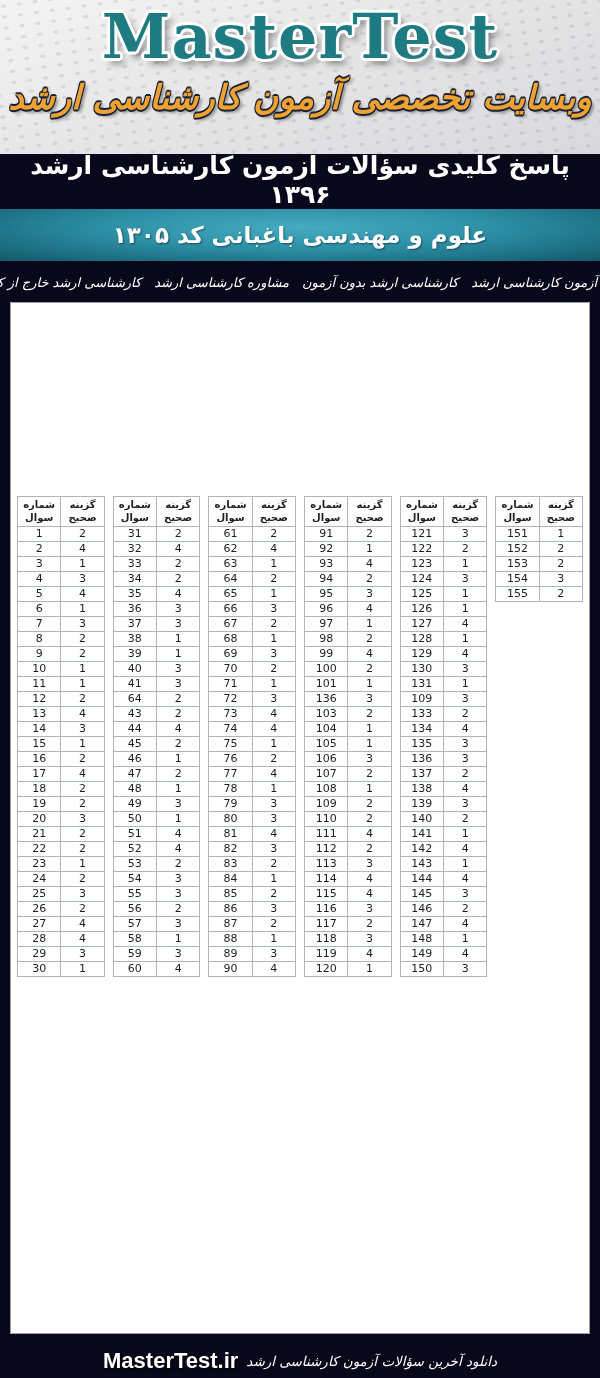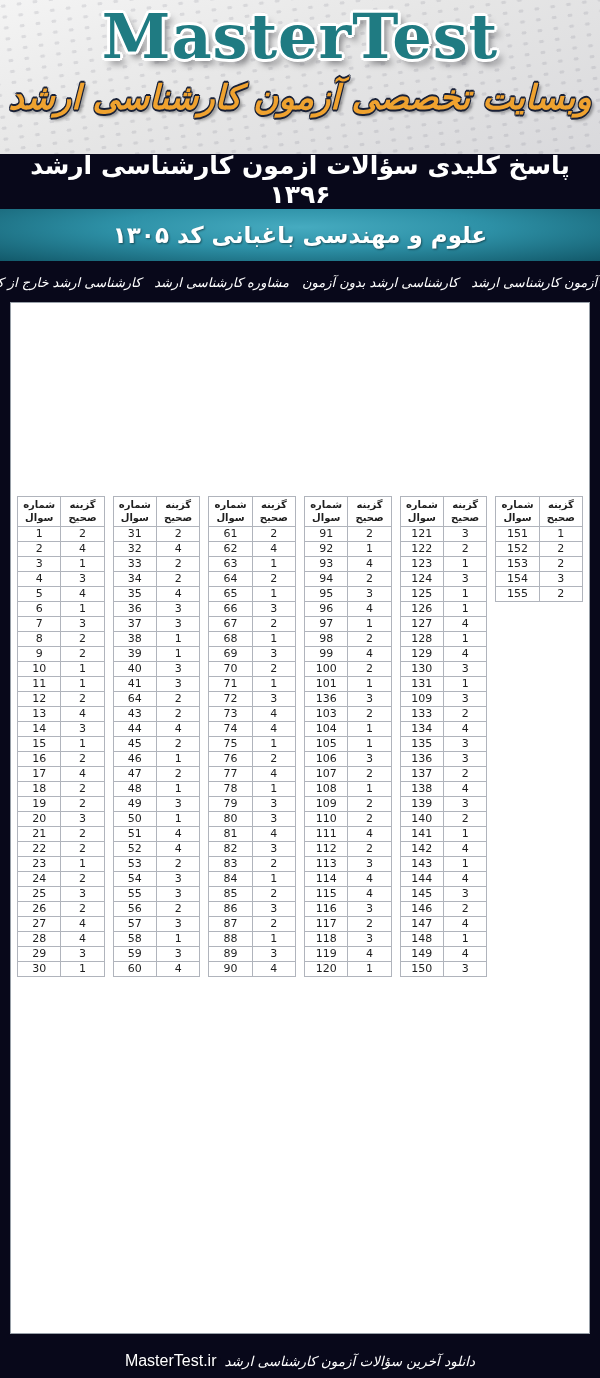--- a/index.html
+++ b/index.html
@@ -82,21 +82,21 @@
   th{font-size:10px;font-weight:bold;padding:2px 1px;line-height:1.25;height:29px;}
   td{font-size:11px;height:14.5px;line-height:14px;width:43px;}
   
   .footer{
     height:52px;background:#08081a;
     display:flex;align-items:center;justify-content:center;gap:8px;
     color:#ffffff;font-size:13.5px;font-style:italic;
   }
   .footer .site{
     font-family:"Liberation Sans","DejaVu Sans",sans-serif;
-    font-size:16px;font-weight:normal;font-style:normal;direction:ltr;
+    font-size:22px;font-weight:bold;font-style:normal;direction:ltr;
     text-shadow:2px 2px 2px rgba(0,0,0,0.6);
   }
 </style>
 </head>
 <body>
 
 <div class="header">
   <div class="logo-text">MasterTest</div>
   <div class="logo-tagline">وبسایت تخصصی آزمون کارشناسی ارشد</div>
 </div>

